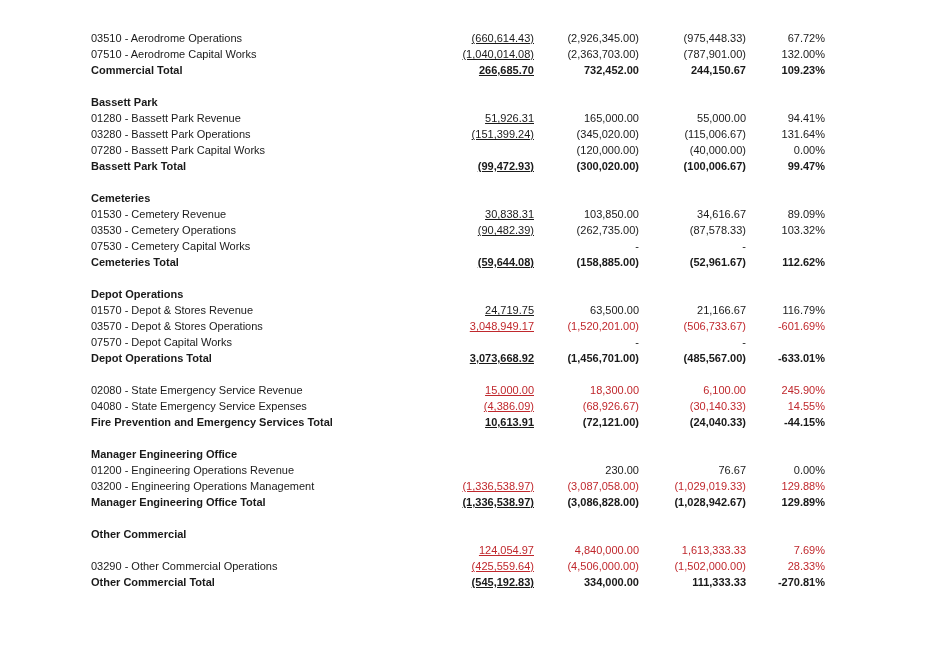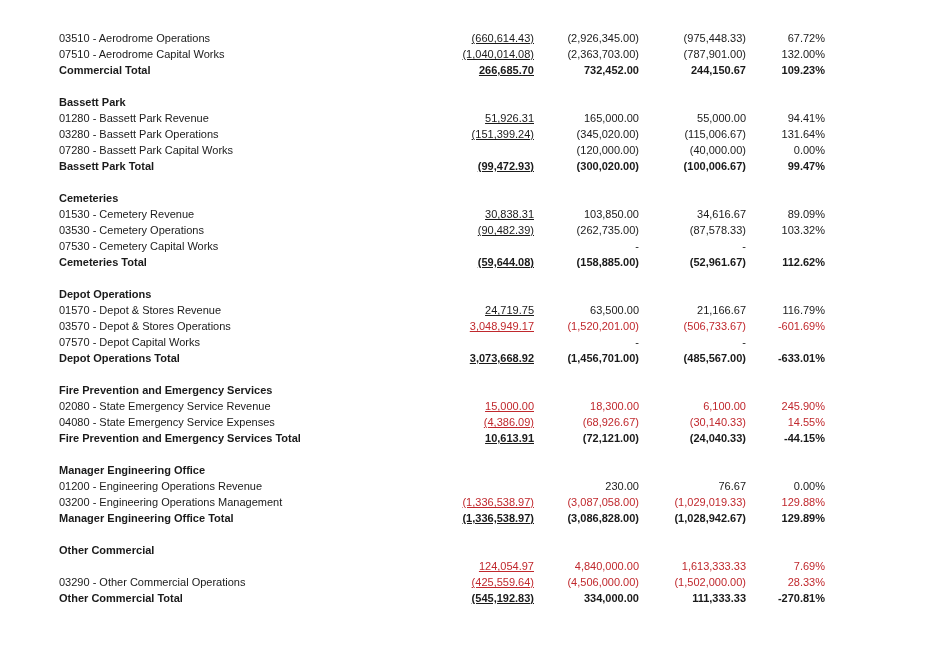--- a/index.html
+++ b/index.html
@@ -3,21 +3,21 @@
   <meta charset="utf-8">
   <style>
     html, body { margin: 0; padding: 0; background: #ffffff; }
     body {
       width: 929px; height: 656px; overflow: hidden;
       font-family: "Liberation Sans", sans-serif;
       font-size: 11px; color: #1a1a1a;
       position: relative;
     }
     #report { position: absolute; left: 59px; top: 30px; width: 780px; }
-    .row { position: relative; height: 16px; line-height: 16px; white-space: nowrap; }
+    .row { position: relative; height: 16px; line-height: 16px; white-space: nowrap; margin-left: 32px; }
     .row.spacer { height: 16px; }
     .row.bold { font-weight: bold; }
     .label { position: absolute; left: 0; top: 0; }
     .num { position: absolute; top: 0; text-align: right; }
     .c1 { right: 305px; text-decoration: underline; }
     .c2 { right: 200px; }
     .c3 { right: 93px; }
     .c4 { right: 14px; }
     .red { color: #c0282d; }
   </style>
@@ -136,23 +136,20 @@
       <span class="num c4"></span>
     </div>
     <div class="row bold">
       <span class="label">Depot Operations Total</span>
       <span class="num c1">3,073,668.92</span>
       <span class="num c2">(1,456,701.00)</span>
       <span class="num c3">(485,567.00)</span>
       <span class="num c4">-633.01%</span>
     </div>
     <div class="row spacer"></div>
-    <div class="row bold">
-      <span class="label">Fire Prevention and Emergency Services</span>
-    </div>
     <div class="row">
       <span class="label">02080 - State Emergency Service Revenue</span>
       <span class="num c1 red">15,000.00</span>
       <span class="num c2 red">18,300.00</span>
       <span class="num c3 red">6,100.00</span>
       <span class="num c4 red">245.90%</span>
     </div>
     <div class="row">
       <span class="label">04080 - State Emergency Service Expenses</span>
       <span class="num c1 red">(4,386.09)</span>

